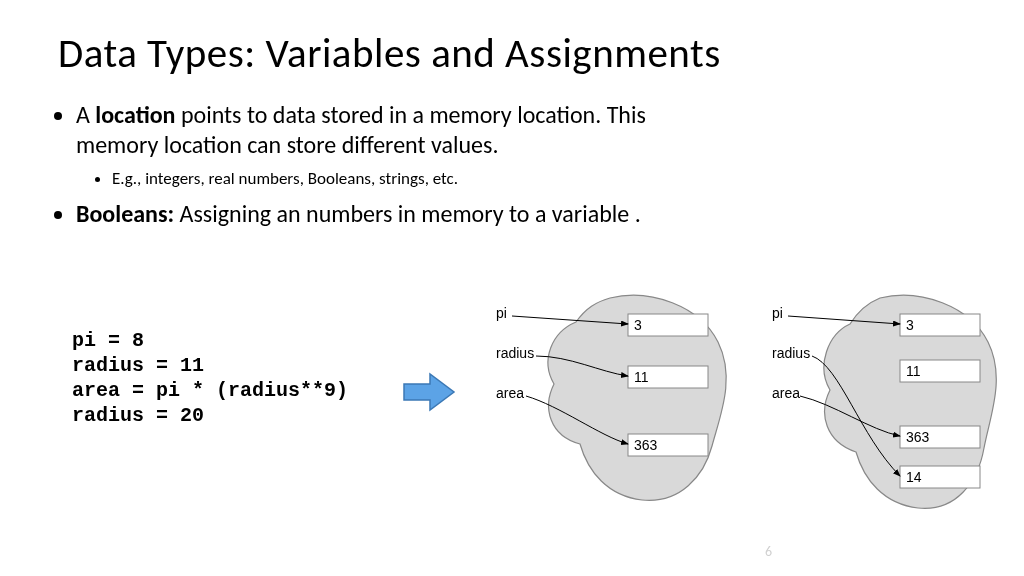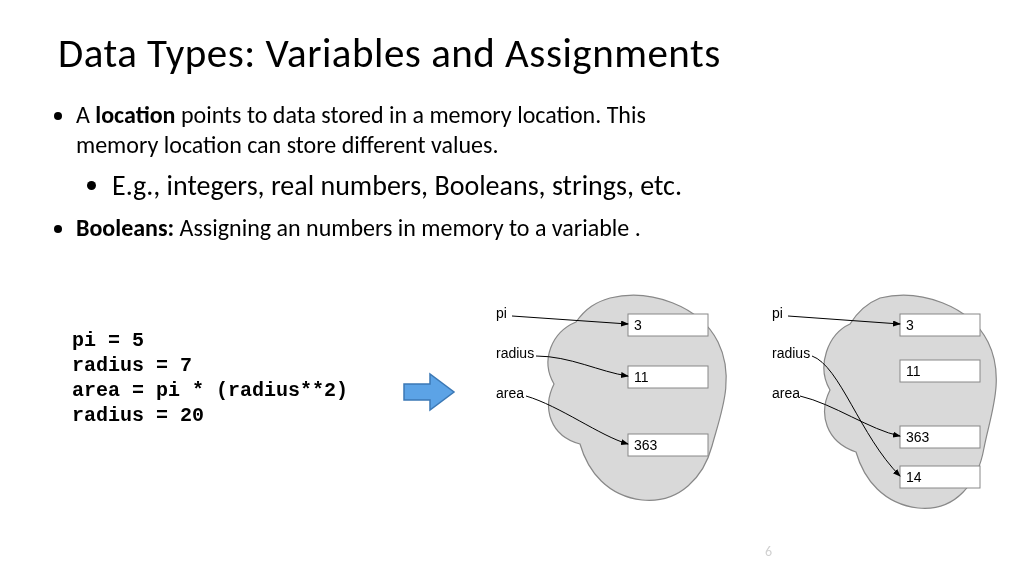--- a/index.html
+++ b/index.html
@@ -32,21 +32,21 @@
     font-size: 24px;
     line-height: 1.25;
   }
   ul.top > li {
     margin-bottom: 10px;
   }
   ul.sub {
     list-style: disc;
     margin: 8px 0 0 0;
     padding-left: 36px;
-    font-size: 28px;
+    font-size: 17px;
     color: #555;
   }
   ul.sub > li { color: #000; }
   .bold { font-weight: 700; }
   .code-block {
     position: absolute;
     left: 72px;
     top: 328px;
     font-family: "Courier New", monospace;
     font-size: 20px;
@@ -85,23 +85,23 @@
       <span>A </span><span class="bold">location</span><span> points to data stored in a memory location. This memory location can store different values.</span>
       <ul class="sub">
         <li>E.g., integers, real numbers, Booleans, strings, etc.</li>
       </ul>
     </li>
     <li>
       <span class="bold">Booleans:</span><span> Assigning an numbers in memory to a variable .</span>
     </li>
   </ul>
 
-  <div class="code-block"><span>pi = 5</span>
-<span>radius = 7</span>
-<span>area = pi * (radius**2)</span>
+  <div class="code-block"><span>pi = 8</span>
+<span>radius = 11</span>
+<span>area = pi * (radius**9)</span>
 <span>radius = 20</span></div>
 
   <svg class="arrow" width="60" height="44">
     <polygon points="4,14 30,14 30,4 54,22 30,40 30,30 4,30" fill="#5CA3E6" stroke="#3B78B5" stroke-width="1.5"></polygon>
   </svg>
 
   <svg class="diagram left" width="260" height="230">
 
     <path d="M120 12 C160 2 210 20 228 56 C246 92 230 130 222 160 C214 190 190 218 152 214 C118 210 98 186 90 158 C60 150 52 122 64 98 C50 74 62 46 86 36 C96 22 106 16 120 12 Z" fill="#d9d9d9" stroke="#888" stroke-width="1.2"></path>
 

